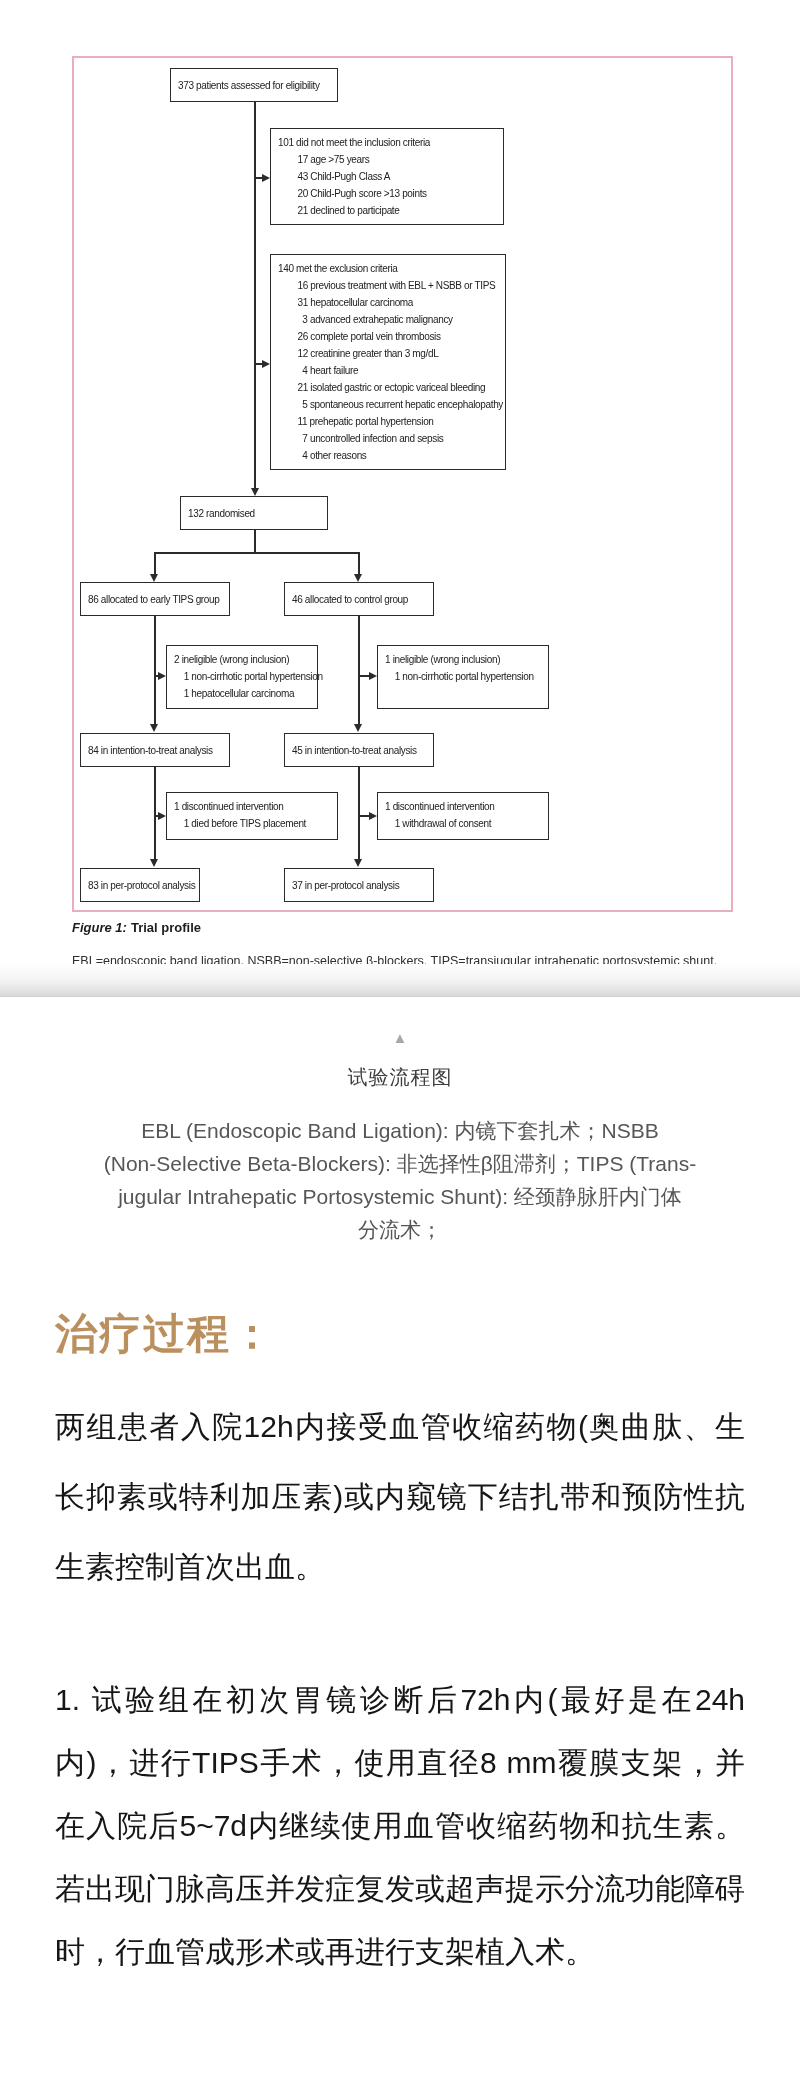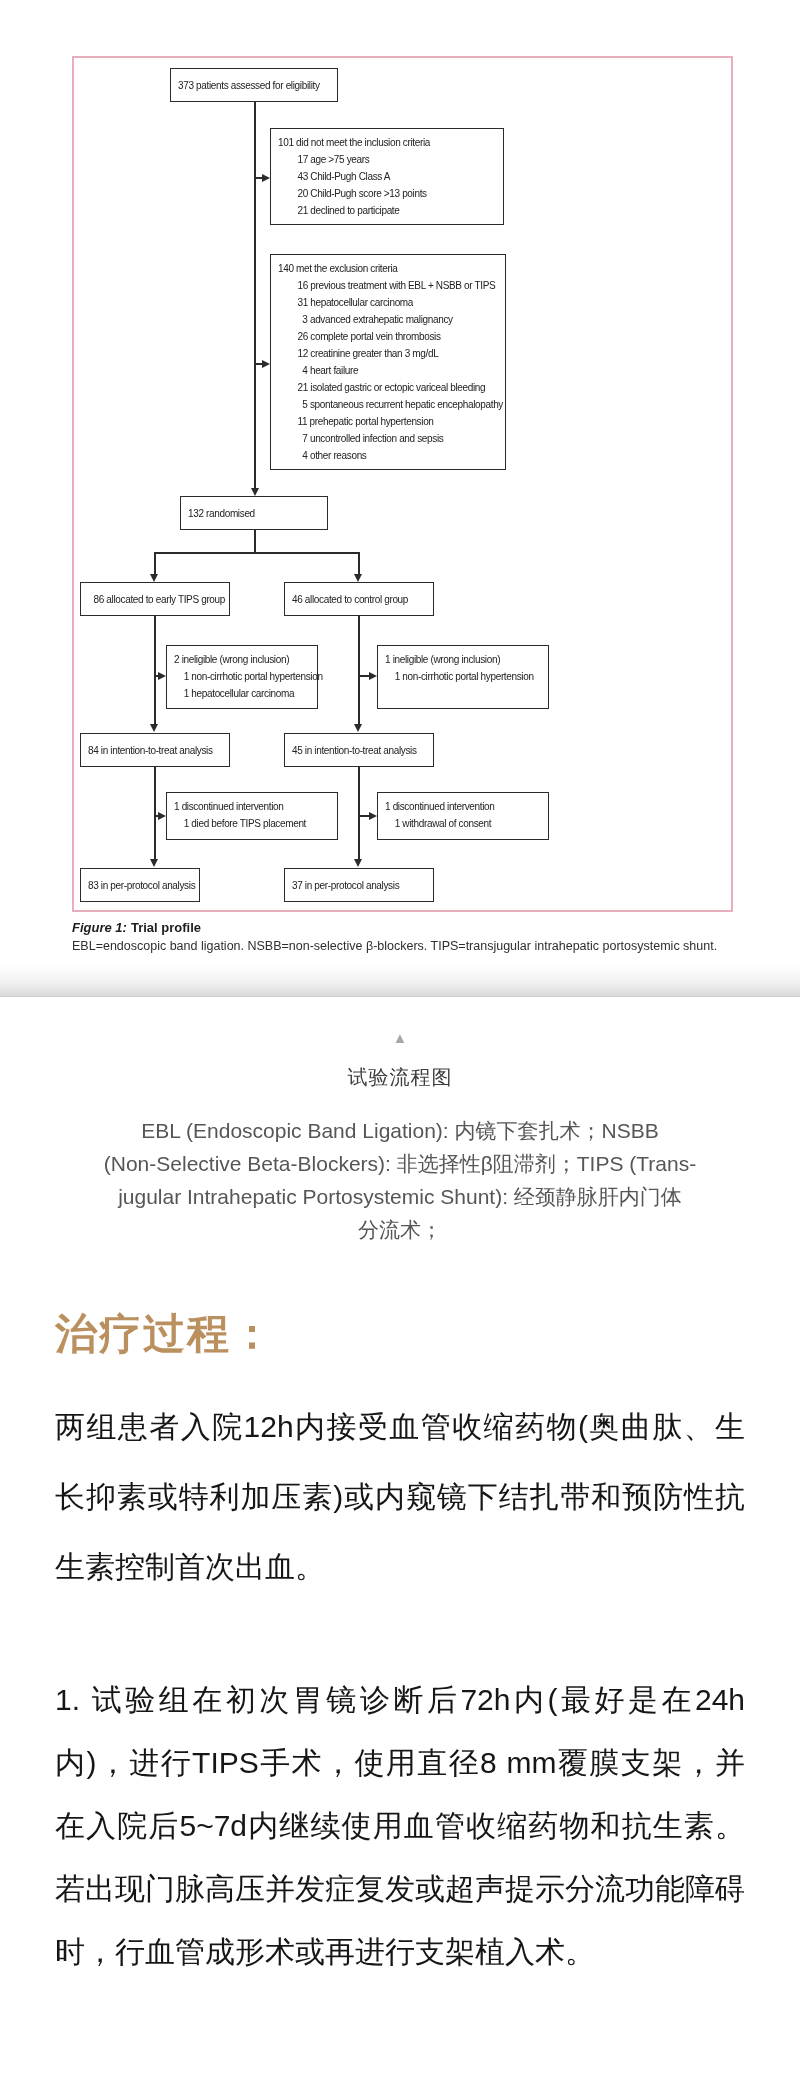--- a/index.html
+++ b/index.html
@@ -13,21 +13,21 @@
   .ln{display:block;white-space:pre;}
   .vl{position:absolute;width:1.5px;background:#2b2b2b;}
   .hl{position:absolute;height:1.5px;background:#2b2b2b;}
   .arr-d{position:absolute;width:0;height:0;border-left:4.5px solid transparent;border-right:4.5px solid transparent;border-top:8px solid #2b2b2b;}
   .arr-r{position:absolute;width:0;height:0;border-top:4.5px solid transparent;border-bottom:4.5px solid transparent;border-left:8px solid #2b2b2b;}
 
   
   .caption{position:absolute;left:72px;top:920px;width:668px;color:#1d1d1d;}
   .caption-title{font-size:13px;font-weight:bold;}
   .caption-title .cap-label{font-style:italic;margin-right:4px;}
-  .caption-body{margin-top:3px;font-size:12.5px;line-height:16px;color:#2e2e2e;}
+  .caption-body{margin-top:18px;font-size:12.5px;line-height:16px;color:#2e2e2e;}
 
   
   .divider{position:absolute;left:0;top:964px;width:800px;height:32px;
     background:linear-gradient(to bottom,#ffffff 0%,#f2f2f2 55%,#dadada 100%);
     border-bottom:1px solid #cfcfcf;}
 
   
   .collapse{position:absolute;left:0;top:1030px;width:800px;text-align:center;color:#a8a8a8;font-size:15px;line-height:15px;}
   .cn-title{position:absolute;left:0;top:1064px;width:800px;text-align:center;font-size:20px;color:#3d3d3d;letter-spacing:1px;}
   .abbrev{position:absolute;left:0;top:1114px;width:800px;text-align:center;font-size:21px;line-height:33px;color:#565656;}
@@ -82,21 +82,21 @@
       <span class="ln">132 randomised</span>
     </div>
 
     <div class="vl" style="left:180px;top:472px;height:23px;"></div>
     <div class="hl" style="left:80px;top:494px;width:205px;"></div>
     <div class="vl" style="left:80px;top:494px;height:23px;"></div>
     <div class="vl" style="left:284px;top:494px;height:23px;"></div>
     <div class="arr-d" style="left:76px;top:516px;"></div>
     <div class="arr-d" style="left:280px;top:516px;"></div>
 
-    <div class="fbox single" style="left:6px;top:524px;width:150px;height:34px;justify-content:flex-end;">
+    <div class="fbox single" style="left:6px;top:524px;width:150px;height:34px;">
       <span class="ln">86 allocated to early TIPS group</span>
     </div>
     <div class="fbox single" style="left:210px;top:524px;width:150px;height:34px;">
       <span class="ln">46 allocated to control group</span>
     </div>
 
     <div class="vl" style="left:80px;top:558px;height:108px;"></div>
     <div class="vl" style="left:284px;top:558px;height:108px;"></div>
 
     <div class="hl" style="left:81px;top:617px;width:4px;"></div>

